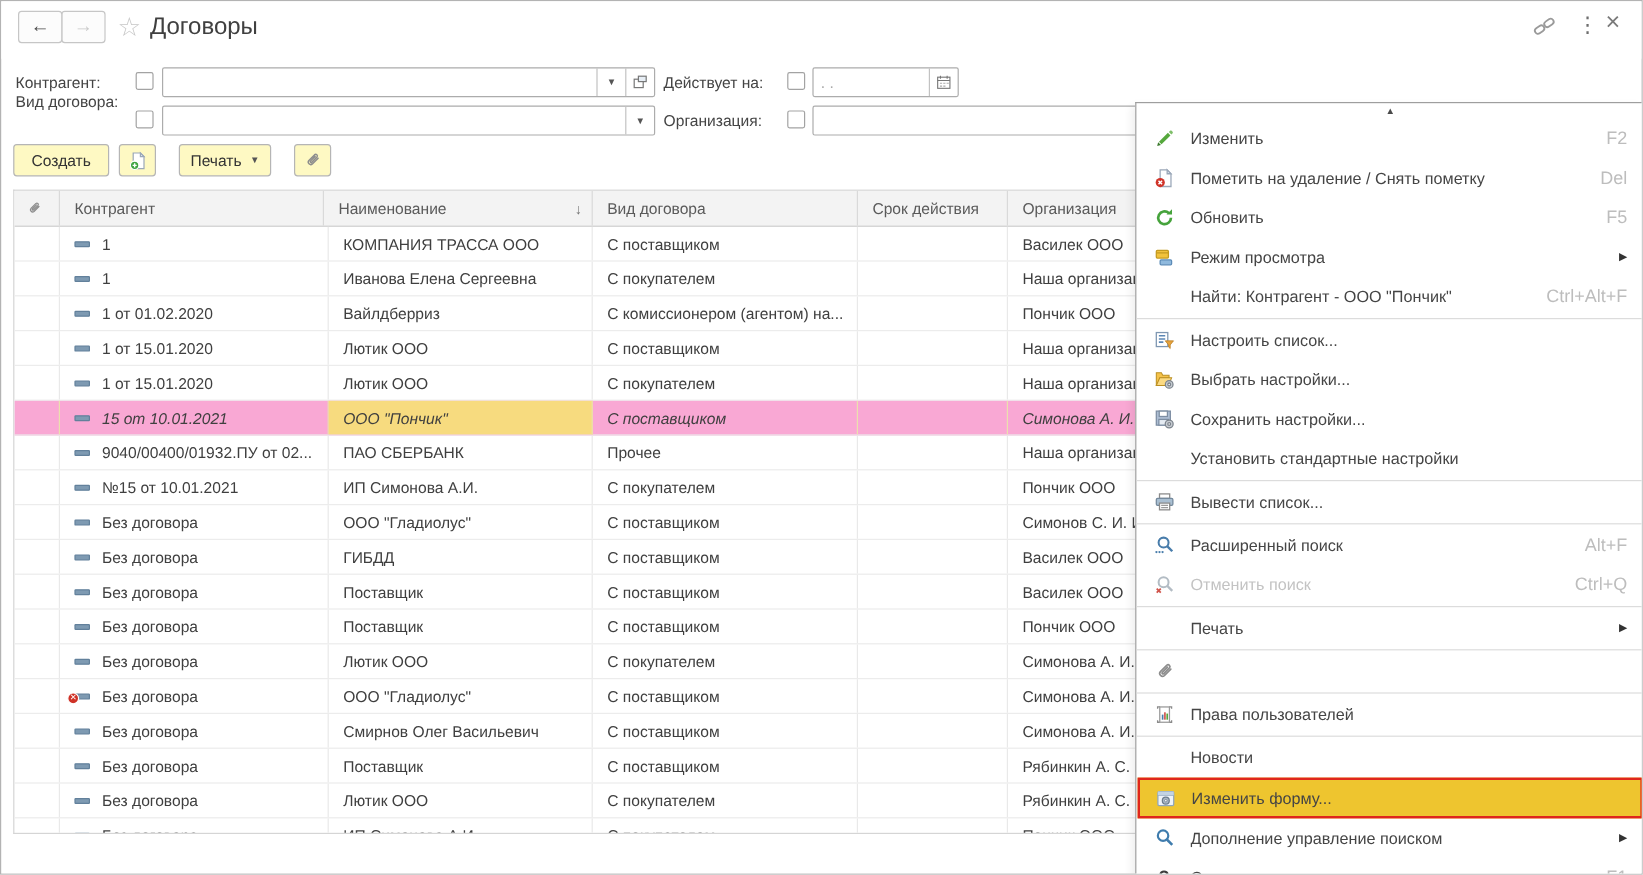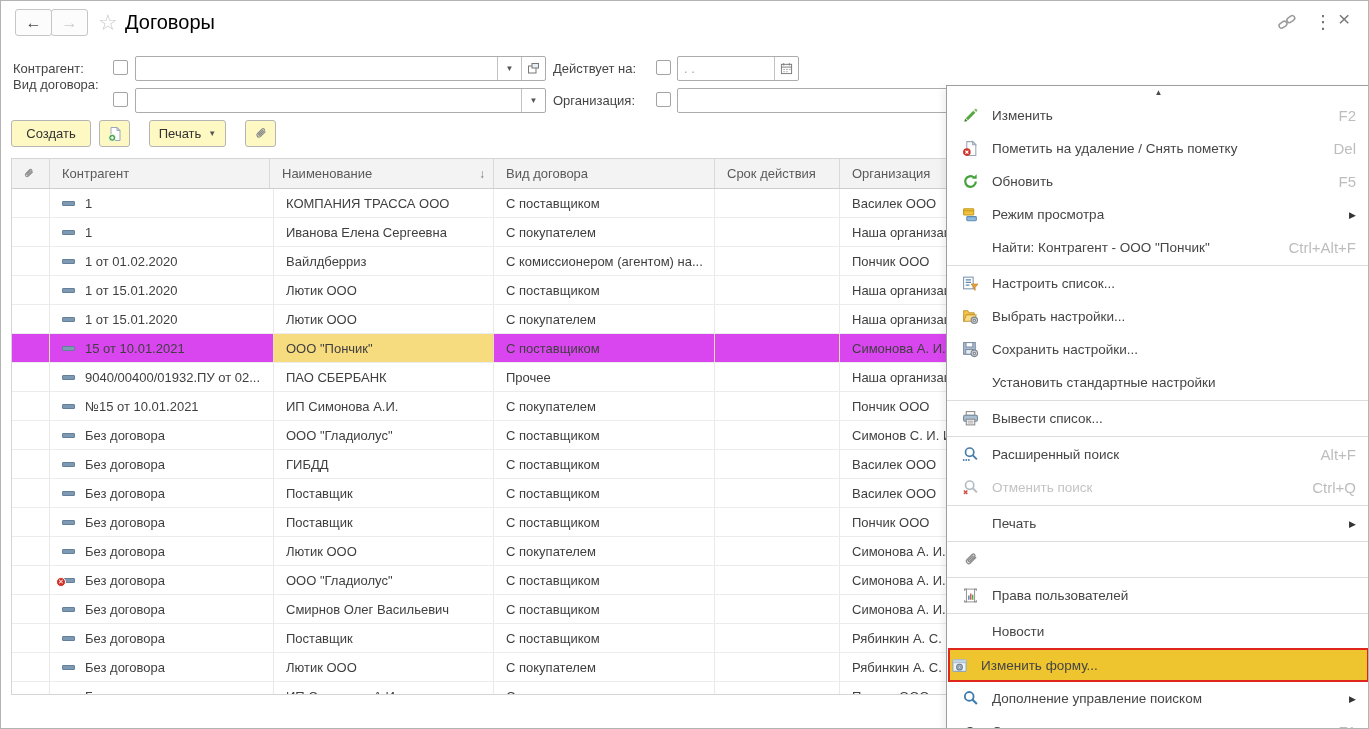--- a/index.html
+++ b/index.html
@@ -5,21 +5,21 @@
   html,body{margin:0;padding:0;background:#e9e9e9;}
   *{box-sizing:border-box;font-family:"Liberation Sans","DejaVu Sans",sans-serif;}
   .window{position:relative;width:1369px;height:729px;background:#fff;border:1px solid #b3b3b3;overflow:hidden;}
 
   
   .titlebar{position:absolute;left:0;top:0;width:100%;height:48px;background:#fff;}
   .navbtn{position:absolute;top:8px;width:37px;height:27px;border:1px solid #c6c6c6;border-radius:3px;background:#fcfcfc;display:flex;align-items:center;justify-content:center;font-size:16px;cursor:pointer;}
   .navbtn.back{left:14px;color:#4a4a4a;z-index:2;}
   .navbtn.fwd{left:50px;color:#cacaca;}
   .fav-star{position:absolute;left:97px;top:9px;font-size:22px;color:#c7c7c7;}
-  .page-title{position:absolute;left:124px;top:10px;font-size:20px;color:#000000;}
+  .page-title{position:absolute;left:124px;top:10px;font-size:20px;color:#404040;}
   .tb-ico{position:absolute;top:12px;color:#8f8f8f;cursor:pointer;}
   .tb-link{left:1276px;top:11px;}
   .tb-dots{left:1313px;font-size:18px;color:#6e6e6e;top:10px;width:12px;text-align:center;}
   .tb-close{left:1337px;font-size:21px;color:#7a7a7a;top:7px;line-height:1;}
 
   
   .flabel{position:absolute;font-size:13px;color:#444;}
   .fcheck{position:absolute;width:15px;height:15px;border:1px solid #a3a3a3;border-radius:2px;background:#fff;cursor:pointer;}
   .igroup{position:absolute;height:25px;border:1px solid #acacac;border-radius:2px;background:#fff;display:flex;}
   .igroup .ifield{flex:1;border:none;outline:none;padding:0 6px;font-size:13px;min-width:0;background:transparent;}
@@ -41,36 +41,36 @@
   .c-name{width:224px;flex:none;}
   .c-kontr{width:220px;flex:none;}
   .c-vid{width:221px;flex:none;}
   .c-srok{width:125px;flex:none;}
   .c-org{flex:1;border-right:none;}
   .sort-arrow{position:absolute;right:8px;color:#777;font-size:12px;}
   .ct-wrap{position:relative;margin-right:10px;flex:none;width:13px;height:9px;display:flex;align-items:center;}
   .ct-icon{width:13px;height:5px;background:#7e9ab2;border:1px solid #62809b;border-radius:1px;}
   .del-badge{display:none;position:absolute;left:-6px;top:1px;width:10px;height:10px;background:#cf3227;border:1px solid #fff;border-radius:50%;color:#fff;font-size:7px;line-height:8px;text-align:center;font-weight:bold;}
   .trow.marked .del-badge{display:block;}
-  .trow.hl{background:#d946ef;}
+  .trow.hl{background:#f9a8d4;font-style:italic;}
   .trow.hl .cell{border-right-color:#ecdfae;}
   .trow.hl .c-kontr{background:#f7db7f;}
 
   
   .menu{position:absolute;left:945px;top:84px;width:424px;height:645px;background:#fff;border:1px solid #9e9e9e;border-right:none;border-bottom:none;z-index:10;overflow:hidden;box-shadow:-3px 3px 7px rgba(0,0,0,.07);}
   .menu-arrow{height:13px;display:flex;align-items:center;justify-content:center;color:#4a4a4a;font-size:8px;cursor:pointer;}
   .mi{height:33px;display:flex;align-items:center;padding:0 14px 0 14px;font-size:13.5px;color:#454545;cursor:pointer;}
   .mi .ico{width:18px;height:18px;margin-right:13px;flex:none;display:flex;align-items:center;justify-content:center;}
   .mi .ico svg{display:block;}
   .mi .lbl{flex:1;white-space:nowrap;overflow:hidden;}
   .mi .sc{color:#bdbdbd;font-size:15px;margin-left:12px;flex:none;}
   .mi .sub{color:#333;font-size:9px;margin-left:12px;flex:none;}
   .mi.disabled{cursor:default;}
   .mi.disabled .lbl{color:#c3c3c3;}
-  .mi.hl{background:#eec52f;border:2px solid #df261c;margin:0 1px;padding-left:0;height:34px;}
+  .mi.hl{background:#eec52f;border:2px solid #df261c;margin:0 1px;padding-left:12px;height:34px;}
   .msep{border-top:1px solid #dcdcdc;margin:1px 0;}
   .qmark{font-size:15px;font-weight:bold;color:#3c3c3c;}
 </style>
 </head>
 <body>
 
 <div class="window">
 
   <div class="titlebar">
     <div class="navbtn back">

